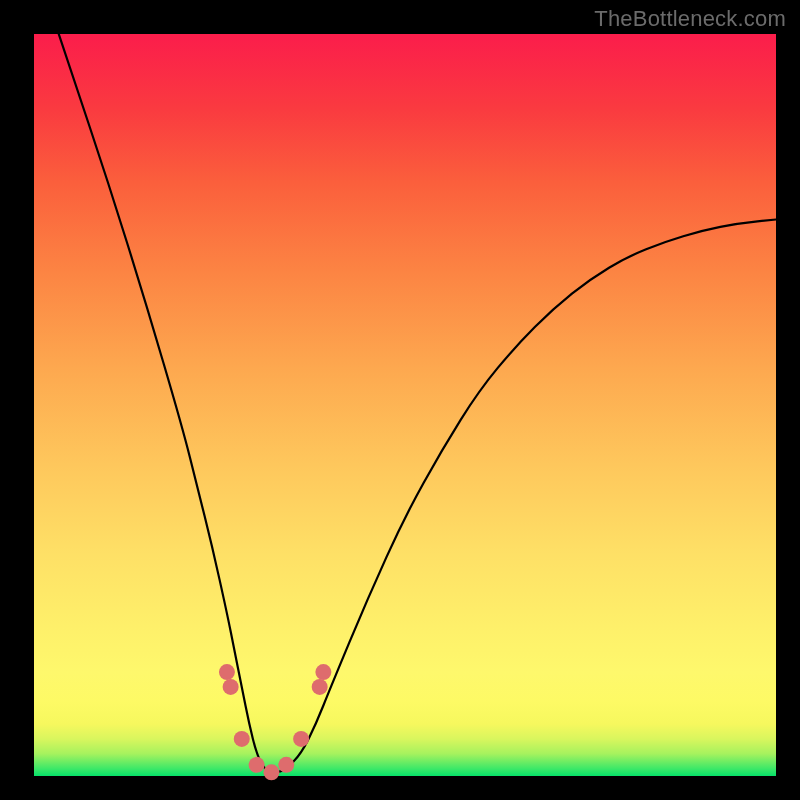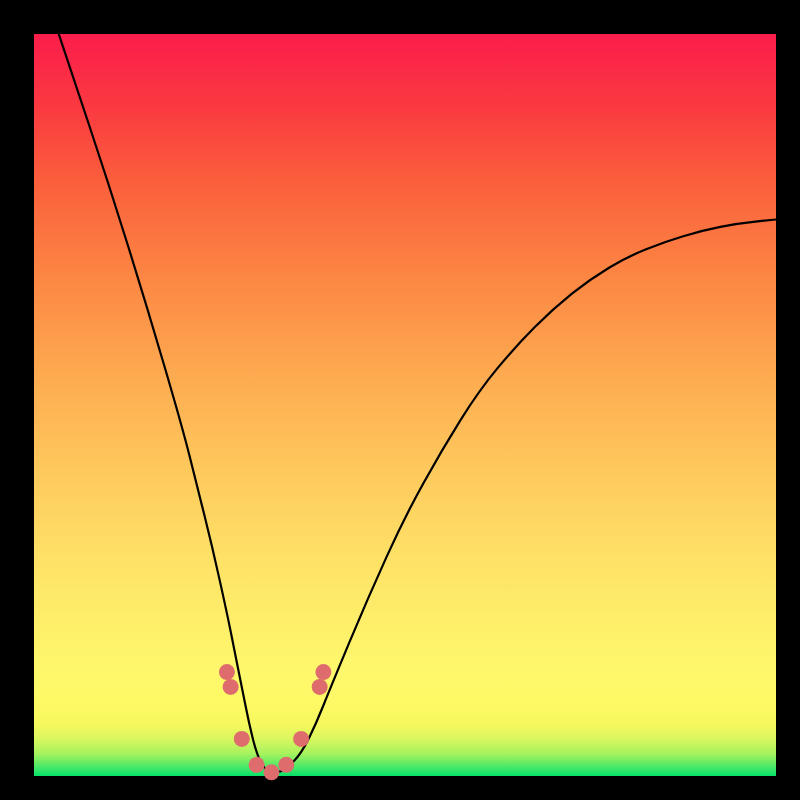--- a/index.html
+++ b/index.html
@@ -87,13 +87,14 @@
           <circle cx="207.76000000000002" cy="704.9" r="8" class="marker"></circle>
           <circle cx="222.6" cy="730.87" r="8" class="marker"></circle>
           <circle cx="237.44" cy="738.29" r="8" class="marker"></circle>
           <circle cx="252.28000000000003" cy="730.87" r="8" class="marker"></circle>
           <circle cx="267.12" cy="704.9" r="8" class="marker"></circle>
           <circle cx="285.67" cy="652.96" r="8" class="marker"></circle>
           <circle cx="289.38" cy="638.12" r="8" class="marker"></circle>
         </g>
     </svg>
   </div>
+  <div class="watermark">TheBottleneck.com</div>
 </div>
 
 </body></html>

